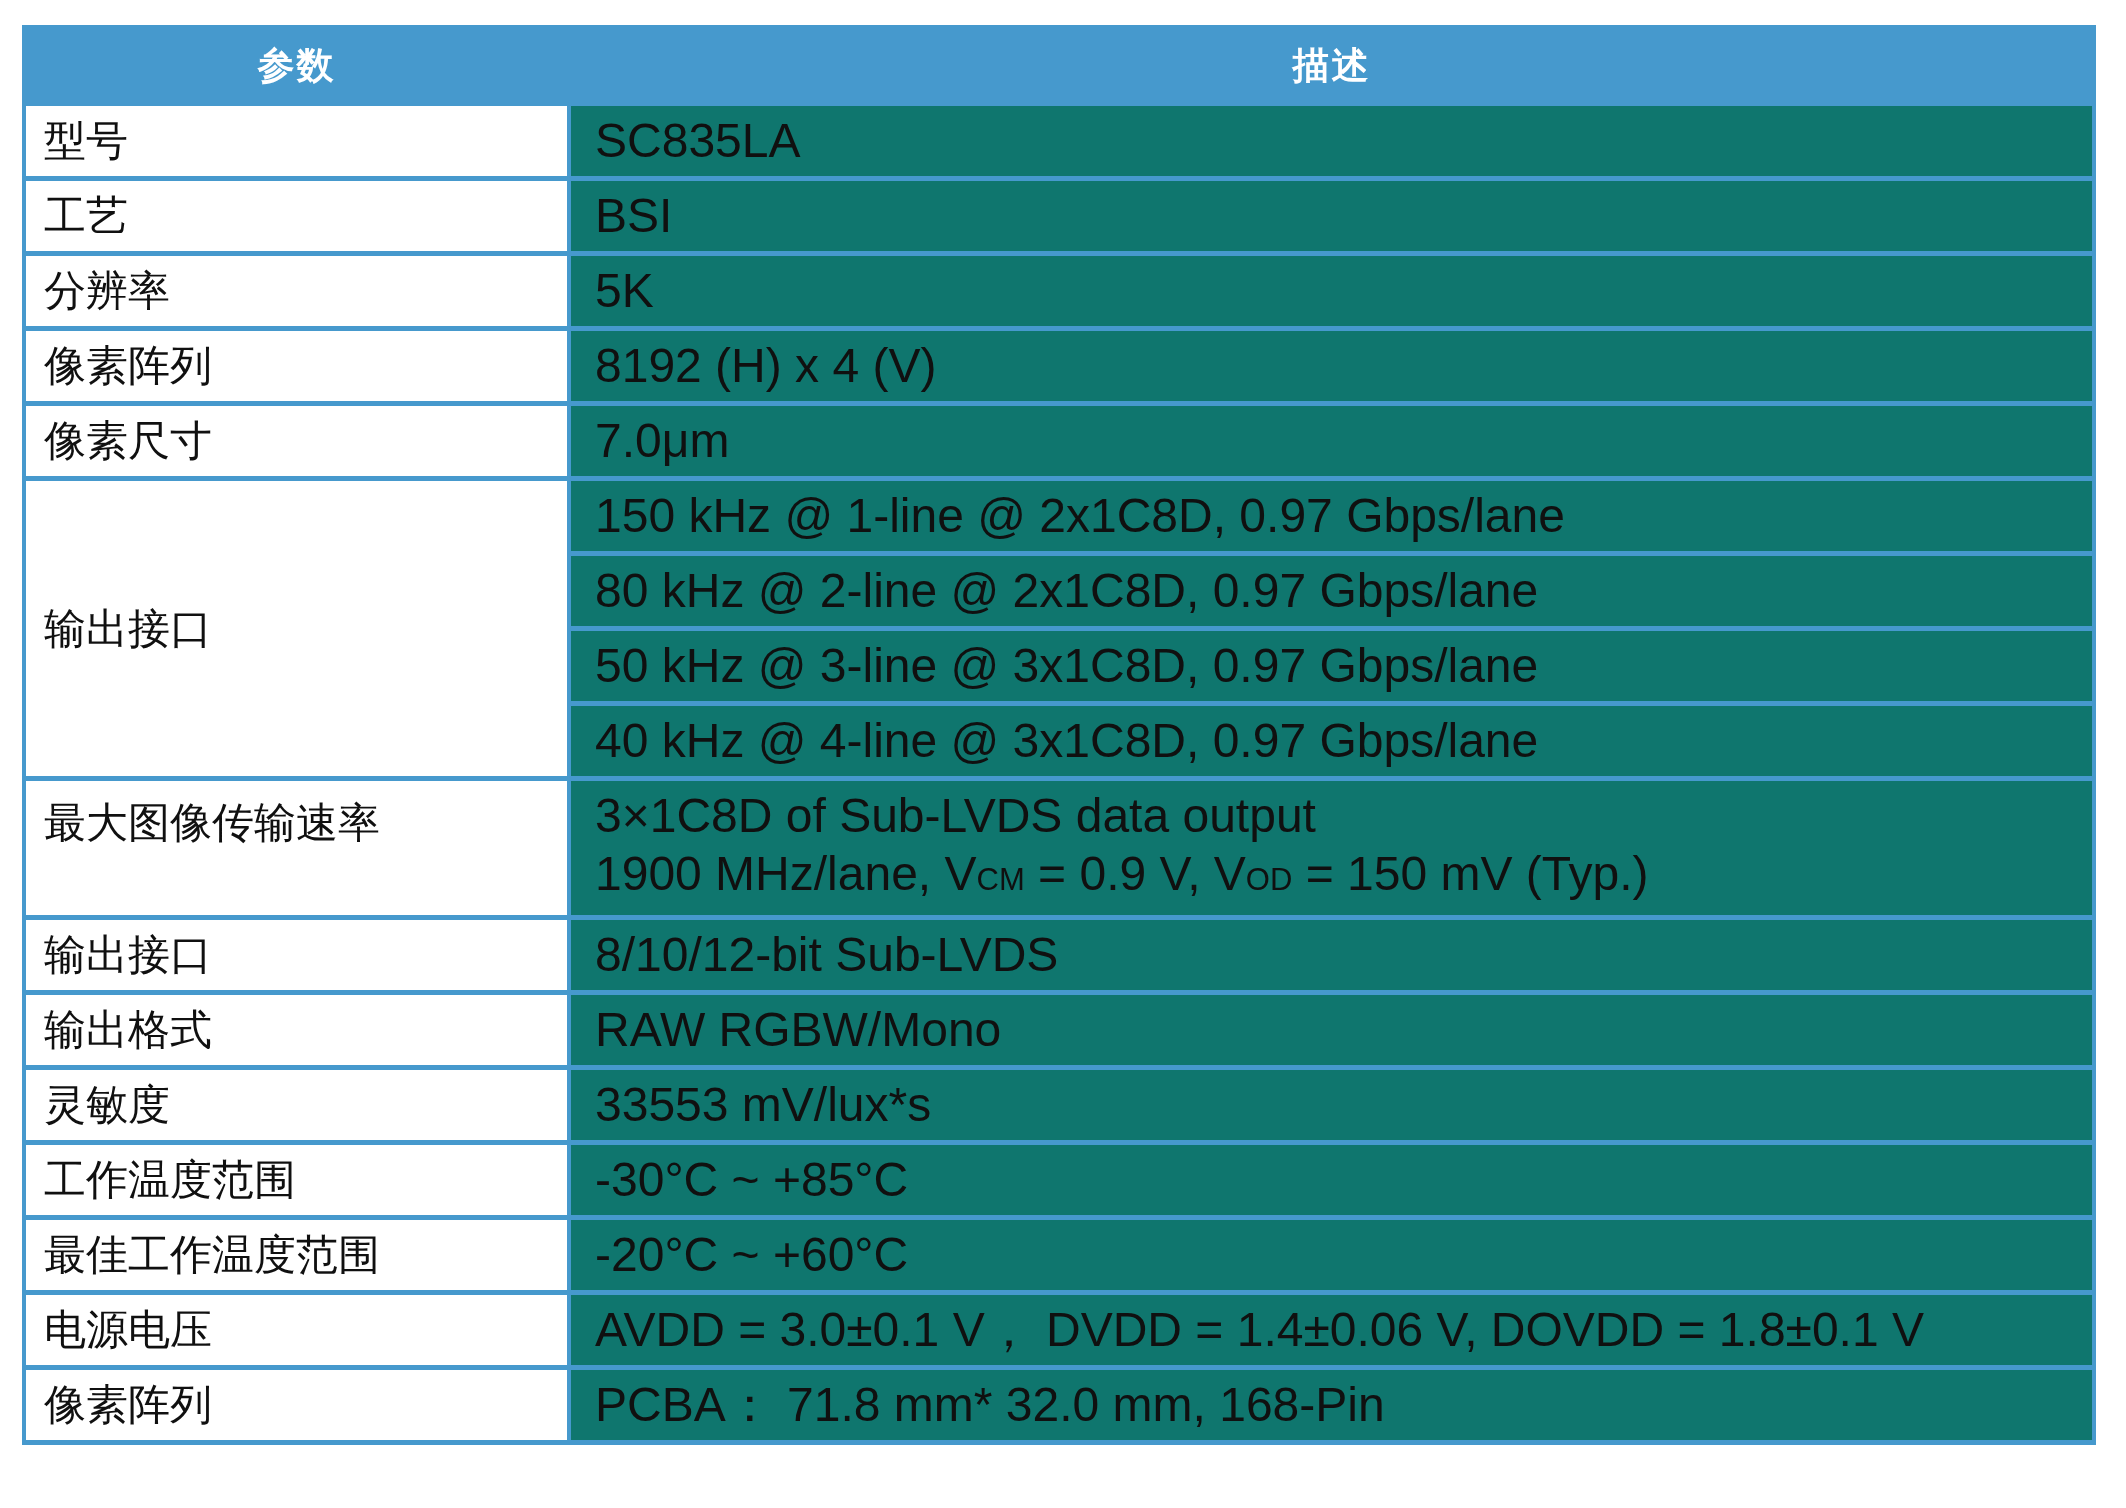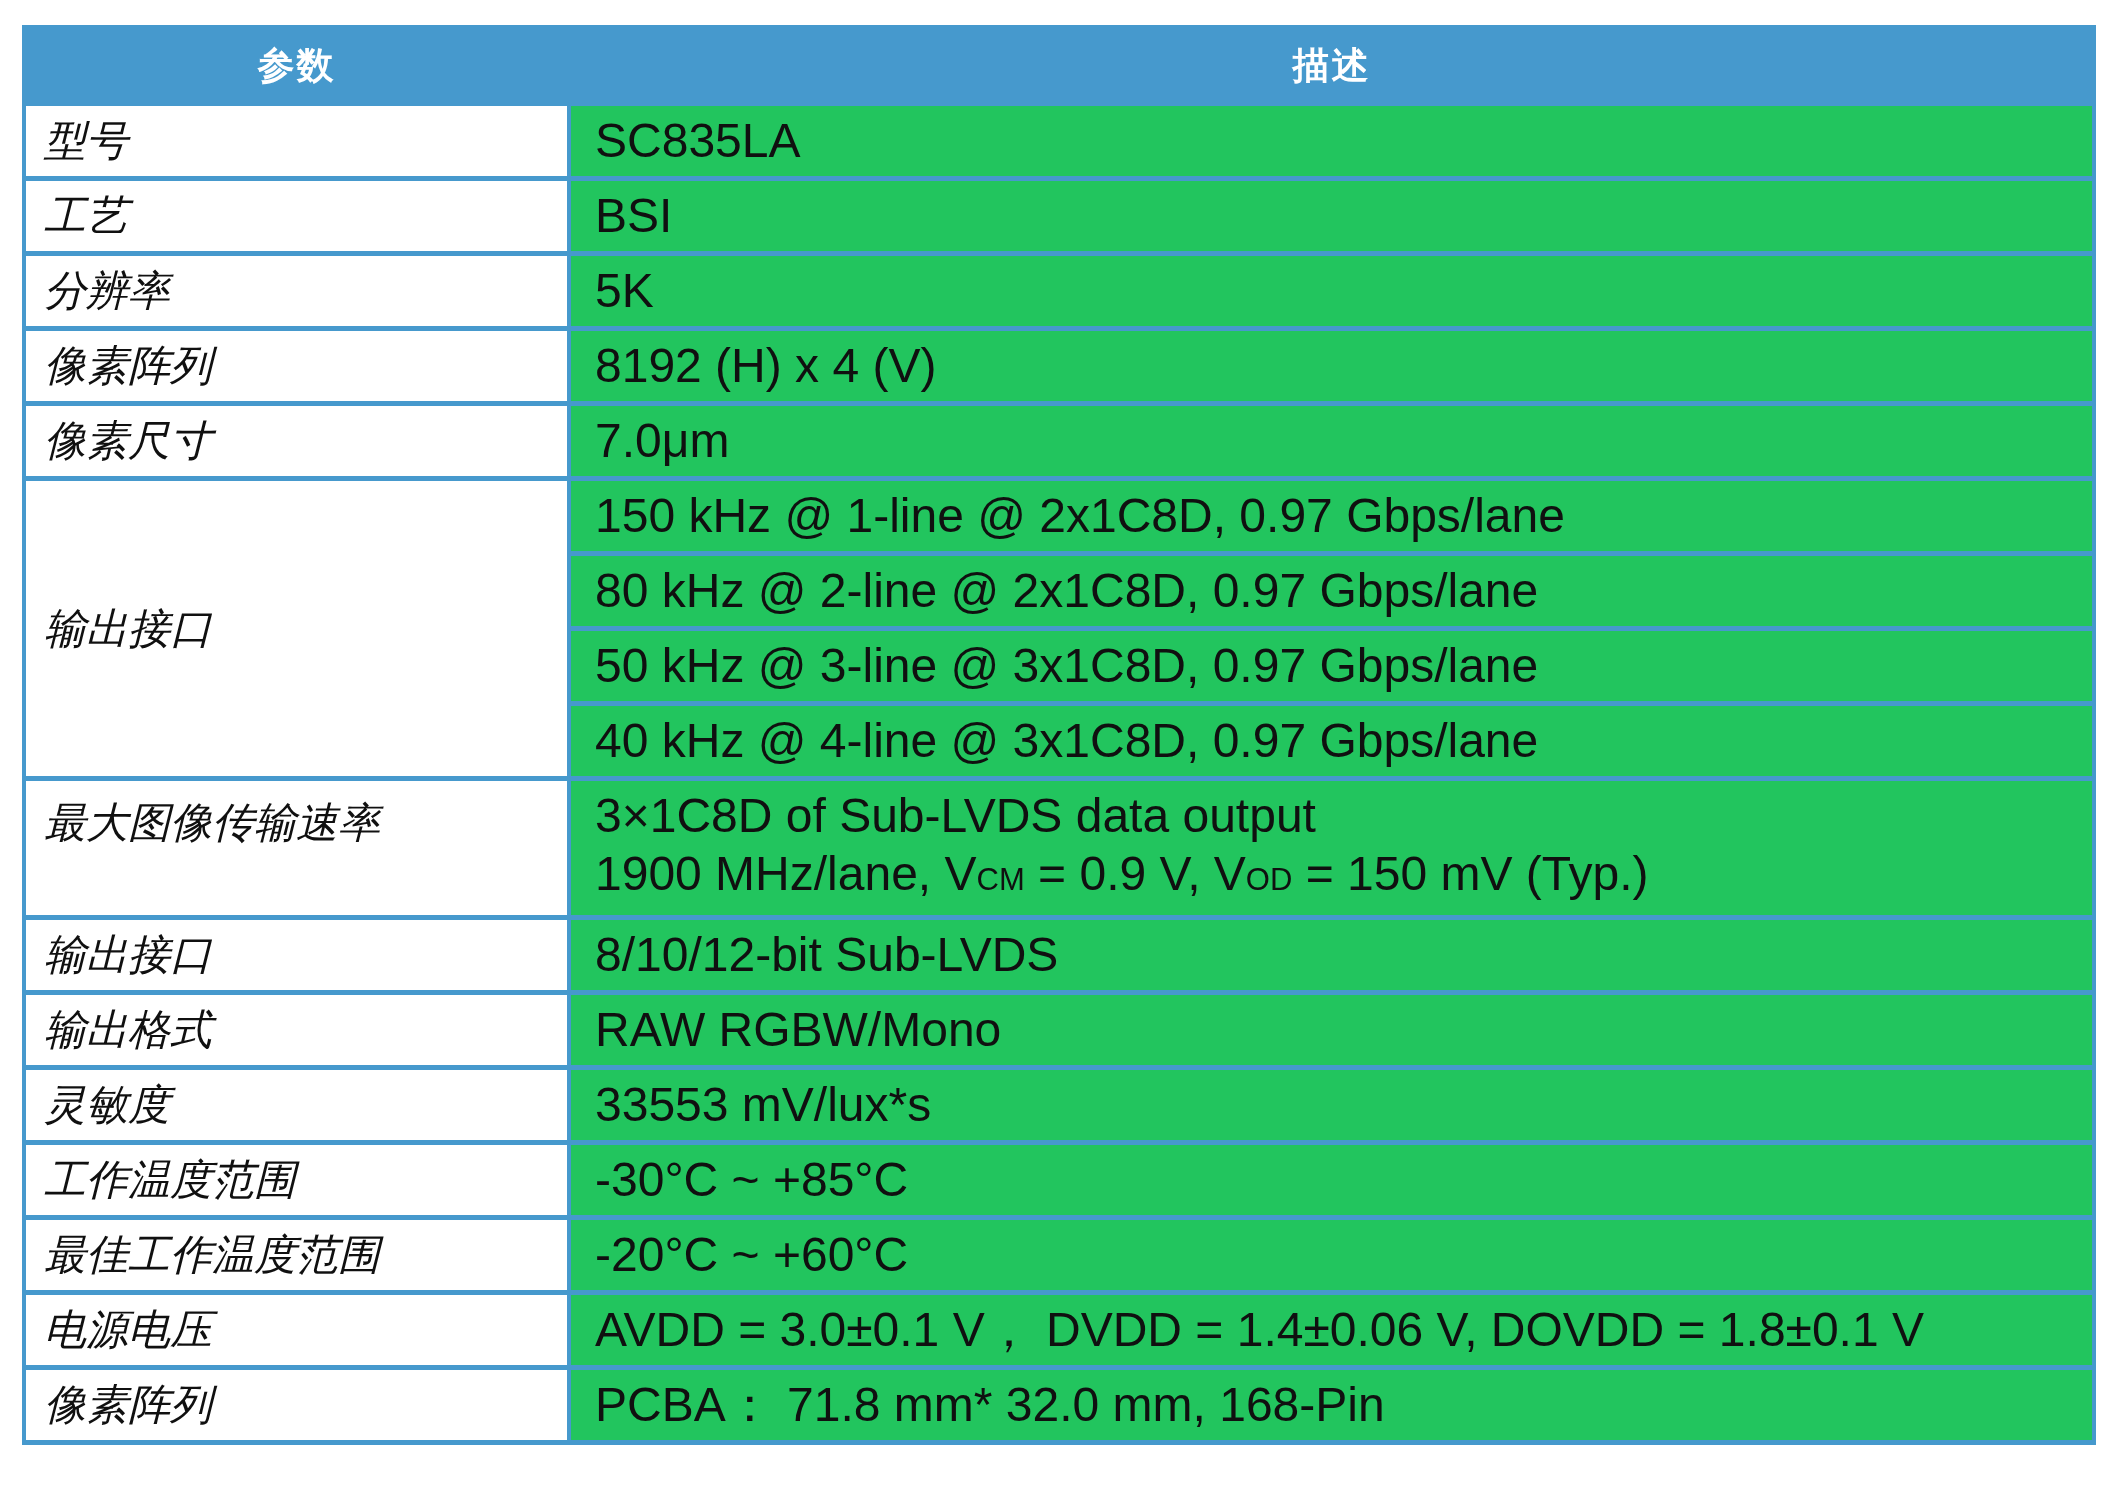--- a/index.html
+++ b/index.html
@@ -33,34 +33,33 @@
     text-align:center;
     letter-spacing:2px;
   }
   td.param-cell{
     font-size:42px;
     color:var(--body-text);
     text-align:left;
     vertical-align:middle;
     padding:0 10px 0 18px;
     background:#ffffff;
-    font-style:italic;
   }
   td.param-cell.top{
     vertical-align:top;
     padding-top:14px;
   }
   td.desc-cell{
     font-size:48px;
     color:var(--body-text);
     text-align:left;
     vertical-align:middle;
     padding:6px 10px 6px 24px;
     height:69px;
-    background:#22c55e;
+    background:#0f766e;
   }
   .line{ line-height:58px; white-space:nowrap; }
   .smallcap{ font-size:31px; }
 </style>
 </head>
 <body>
 
 <div class="page">
   <table class="spec-table">
     <colgroup>

